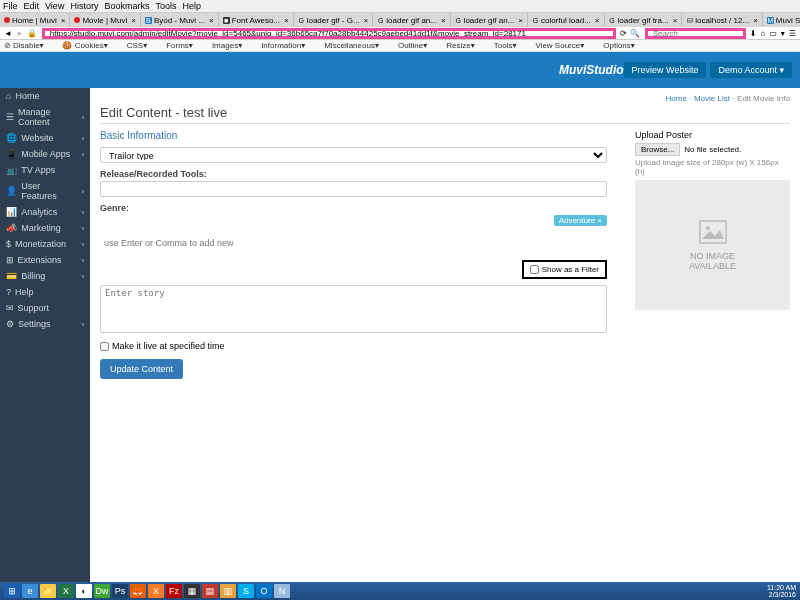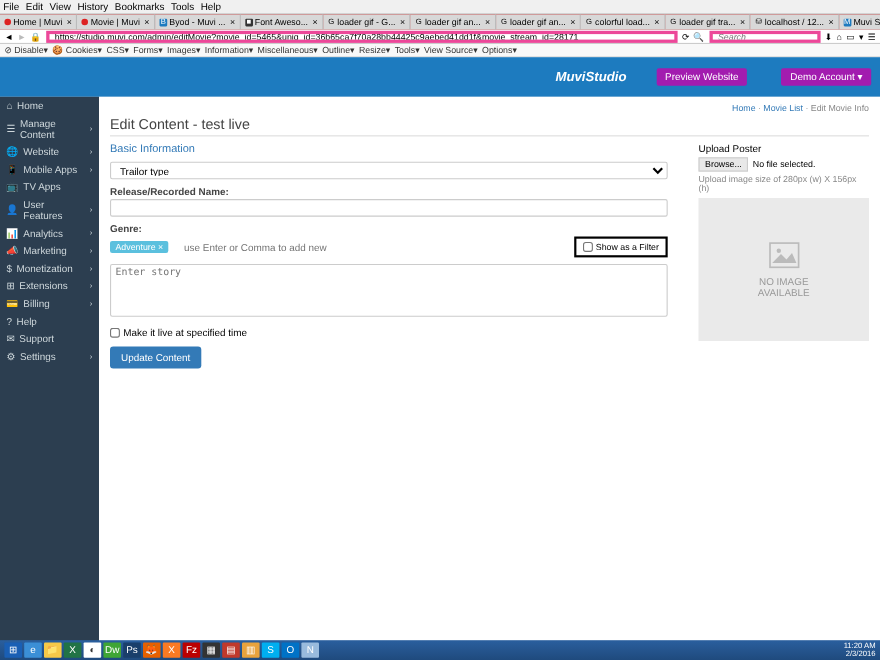--- a/index.html
+++ b/index.html
@@ -1,35 +1,35 @@
 <!DOCTYPE html>
 <html><head>
 <meta charset="utf-8">
 <style>
   * { box-sizing: border-box; margin: 0; padding: 0; }
   body { font-family: Arial, sans-serif; font-size: 10px; background: #f5f5f5; width: 800px; height: 600px; overflow: hidden; }
 
   
   .menubar { background: #f0f0f0; padding: 1px 3px; font-size: 9px; border-bottom: 1px solid #ccc; display:flex; gap:6px; }
-  .tabbar { background: #b91c1c; display: flex; align-items: flex-start; height: 14px; overflow:hidden; }
+  .tabbar { background: #fde047; display: flex; align-items: flex-start; height: 14px; overflow:hidden; }
   .tab { display:flex; align-items:center; background:#d8d8d8; border-right:1px solid #bbb; padding:0 4px; font-size:8px; gap:2px; height:14px; white-space:nowrap; }
   .dot { width:6px; height:6px; border-radius:50%; display:inline-block; }
   .favg { width:7px; height:7px; display:inline-block; text-align:center; font-size:7px; line-height:7px; }
   .urlbar { display:flex; align-items:center; background:#fff; border-bottom:1px solid #ccc; padding:1px 4px; font-size:8px; gap:4px; height:13px; }
   .urlbar input { font-size:8px; border:3px solid #ec4899; padding:0 5px; height:11px; }
   .url-input { flex:1; }
-  .toolbar2 { display:flex; align-items:center; padding:1px 4px; gap:4px; font-size:8px; background:#f8f8f8; border-bottom:1px solid #ddd; height:12px; }
+  .toolbar2 { display:flex; align-items:center; padding:1px 4px; gap:19px; font-size:8px; background:#f8f8f8; border-bottom:1px solid #ddd; height:12px; }
   .toolbar2 span { color:#333; }
 
   
   .app-header { background:#1d7bbf; color:#fff; display:flex; align-items:center; height:36px; padding:4px 8px; justify-content:flex-end; }
   .logo { font-weight:bold; font-style:italic; font-size:12px; }
   .logo b { font-weight:bold; }
   .hbtns { display:flex; gap:4px; }
-  .hbtn { background:#a21caf; color:#fff; border:none; padding:3px 8px; font-size:9px; border-radius:2px; cursor:pointer;margin-left:27px; }
+  .hbtn { background:#0369a1; color:#fff; border:none; padding:3px 8px; font-size:9px; border-radius:2px; cursor:pointer; }
 
   .main { display:flex; height: calc(600px - 14px - 14px - 13px - 12px - 20px - 18px); }
 
   .sidebar { width:90px; background:#2c3e50; color:#cfd8dc; font-size:9px; }
   .side-item { display:flex; align-items:center; padding:3px 6px; gap:4px; cursor:pointer; }
   .side-item .chev { margin-left:auto; font-size:7px; }
 
   .content { flex:1; background:#fff; padding:6px 10px; overflow:auto; position:relative; }
   .breadcrumb { text-align:right; font-size:8px; color:#888; margin-bottom:2px; }
   .breadcrumb a { color:#337ab7; text-decoration:none; }
@@ -39,21 +39,21 @@
 
   .two-col { display:flex; gap:28px; }
   .left { flex:1; }
   .right { width:155px; }
 
   .field { margin-bottom:6px; }
   .lbl { font-size:9px; font-weight:bold; color:#444; margin-bottom:2px; display:block; }
   .inp, select, textarea { width:100%; border:1px solid #ccc; padding:2px 4px; font-size:9px; border-radius:2px; background:#fff; }
   select { height:16px; }
   textarea { height:48px; resize:none; }
-  .genre-row { display:flex; align-items:center; gap:10px; }
+  .genre-row { display:flex; align-items:flex-end; gap:10px;flex-direction:column; }
   .genre-tag { background:#5bc0de; color:#fff; padding:1px 5px; font-size:8px; border-radius:2px; }
   .genre-input { flex:1; }
   .filter-box { border:2px solid #000; padding:3px 6px; display:flex; align-items:center; gap:3px; font-size:8px; }
   .chk { width:9px; height:9px; }
   .check-row { display:flex; align-items:center; gap:3px; font-size:9px; margin-top:4px; }
   .submit { background:#337ab7; color:#fff; border:none; padding:5px 10px; font-size:9px; border-radius:3px; margin-top:8px; cursor:pointer; }
 
   .poster-h { font-size:9px; font-weight:normal; margin-bottom:3px; }
   .browse-row { display:flex; align-items:center; gap:4px; font-size:8px; margin-bottom:2px; }
   .browse-btn { background:#e8e8e8; border:1px solid #ccc; padding:1px 5px; font-size:8px; cursor:pointer; }
@@ -261,21 +261,21 @@
         <div class="section-h">Basic Information</div>
 
         <div class="field">
           <select>
             <option>Trailor type</option>
           </select>
         </div>
 
 
         <div class="field">
-          <span class="lbl">Release/Recorded Name:</span>
+          <span class="lbl">Release/Recorded Tools:</span>
           <input class="inp" value="" style="">
         </div>
 
         <div class="field">
           <span class="lbl">Genre:</span>
           <div class="genre-row">
             <span class="genre-tag"><span>Adventure</span> ×</span>
             <input class="inp genre-input" style="border: none;" placeholder="use Enter or Comma to add new">
             <label class="filter-box">
               <input type="checkbox" class="chk" style="">

